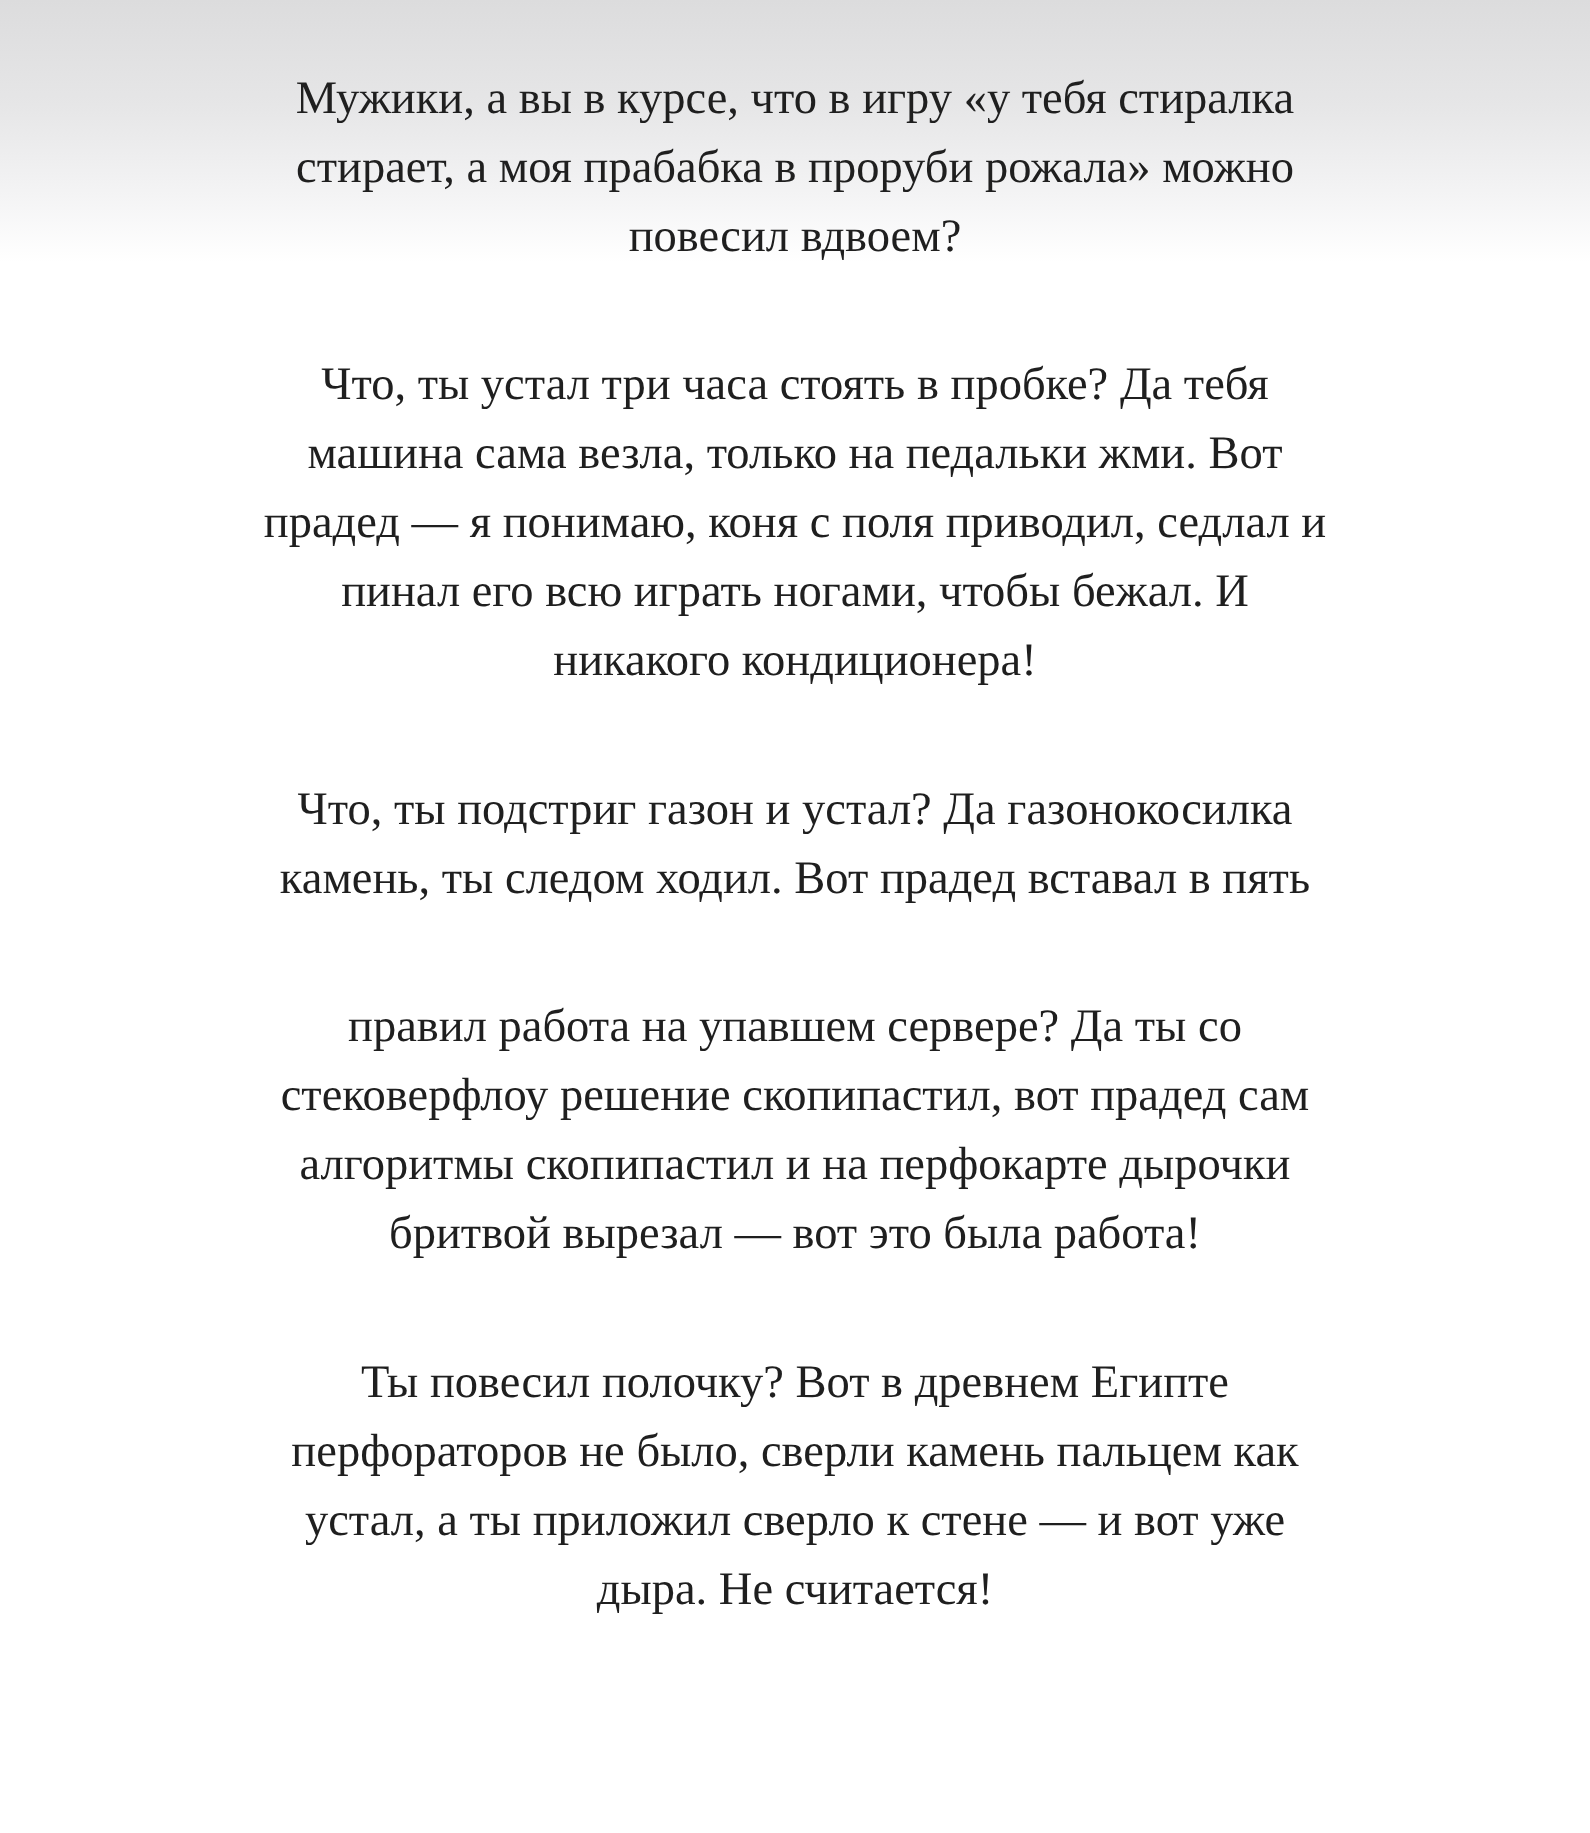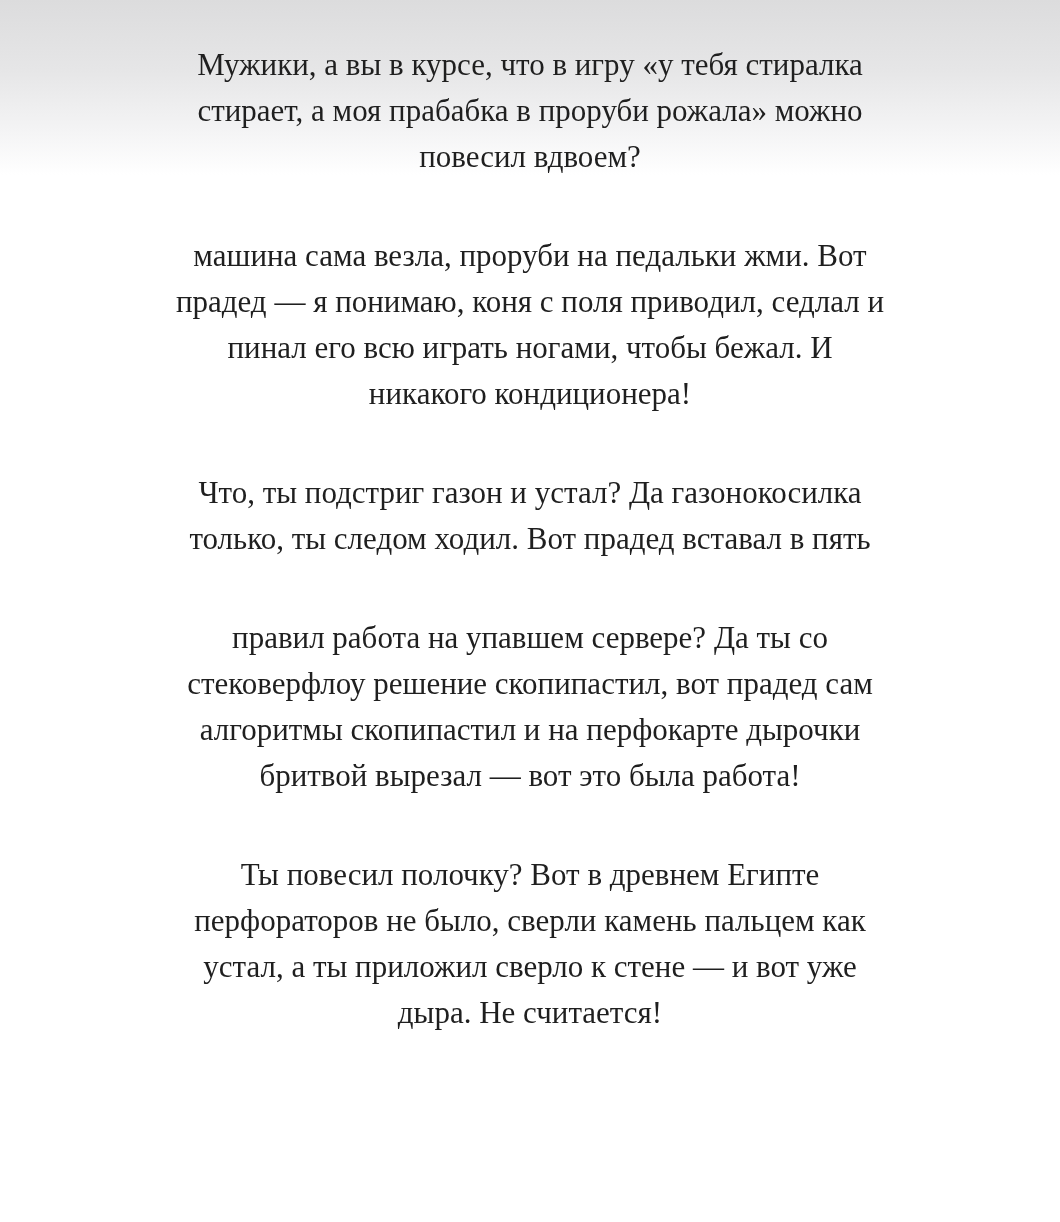--- a/index.html
+++ b/index.html
@@ -48,29 +48,30 @@
 
 <div class="story">
 
   <p class="paragraph">
     <span class="line">Мужики, а вы в курсе, что в игру «у тебя стиралка</span>
     <span class="line">стирает, а моя прабабка в проруби рожала» можно</span>
     <span class="line">повесил вдвоем?</span>
   </p>
 
   <p class="paragraph">
-    <span class="line">машина сама везла, проруби на педальки жми. Вот</span>
+    <span class="line">Что, ты устал три часа стоять в пробке? Да тебя</span>
+    <span class="line">машина сама везла, только на педальки жми. Вот</span>
     <span class="line">прадед — я понимаю, коня с поля приводил, седлал и</span>
     <span class="line">пинал его всю играть ногами, чтобы бежал. И</span>
     <span class="line">никакого кондиционера!</span>
   </p>
 
   <p class="paragraph">
     <span class="line">Что, ты подстриг газон и устал? Да газонокосилка</span>
-    <span class="line">только, ты следом ходил. Вот прадед вставал в пять</span>
+    <span class="line">камень, ты следом ходил. Вот прадед вставал в пять</span>
   </p>
 
   <p class="paragraph">
     <span class="line">правил работа на упавшем сервере? Да ты со</span>
     <span class="line">стековерфлоу решение скопипастил, вот прадед сам</span>
     <span class="line">алгоритмы скопипастил и на перфокарте дырочки</span>
     <span class="line">бритвой вырезал — вот это была работа!</span>
   </p>
 
   <p class="paragraph">

